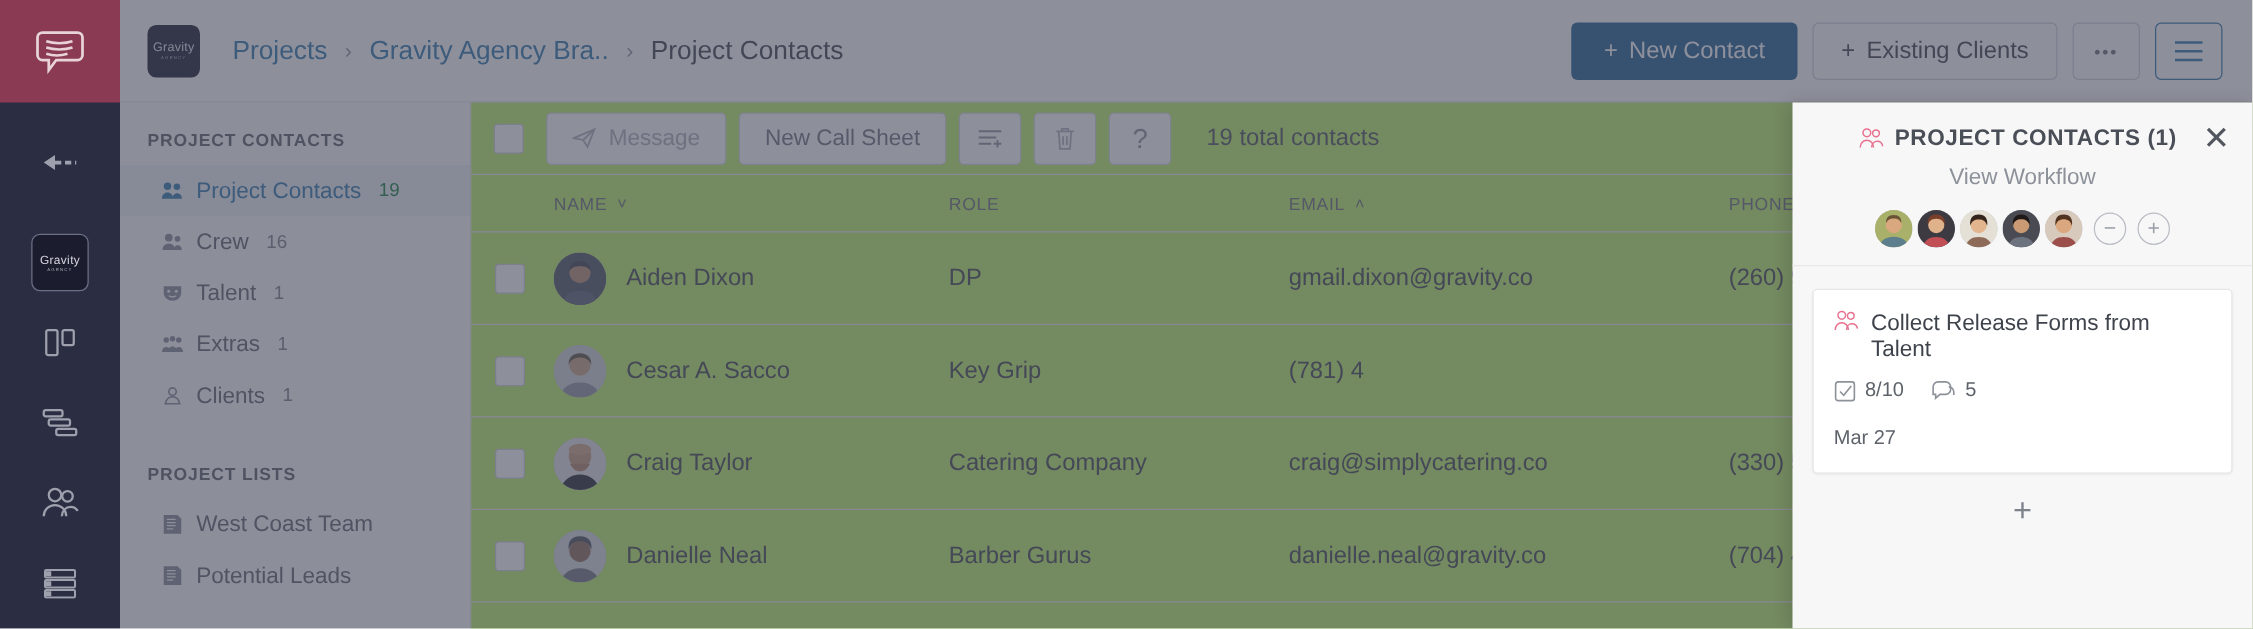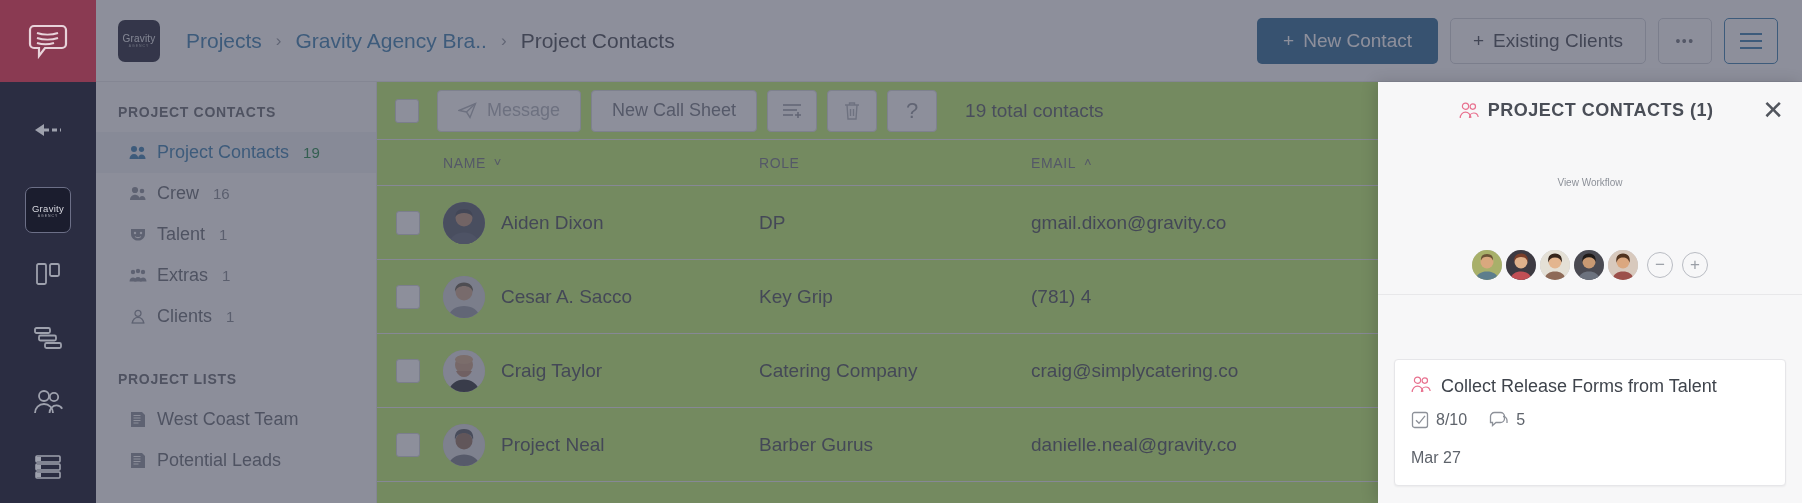--- a/index.html
+++ b/index.html
@@ -182,39 +182,39 @@
   .avatar {
     width: 42px; height: 42px; border-radius: 50%;
     flex: 0 0 42px; background: #b9bcc4; overflow: hidden;
     position: relative;
   }
   .avatar .face { position:absolute; inset:0; }
 
   
   #drawer {
     position: absolute; right: 0; top: 82px;
-    width: 424px; height: 421px;
+    width: 368px; height: 421px;
     background: #f7f7f8;
     z-index: 50;
     box-shadow: -3px 0 14px rgba(0,0,0,.14);
-    display: flex; flex-direction: column; gap: 46px;
+    display: flex; flex-direction: column;
   }
   #drawer-head {
     padding: 18px 16px 0 16px;
     display: flex; align-items: flex-start;
   }
   #drawer-title {
     flex: 1; text-align: center;
     display: flex; align-items: center; justify-content: center; gap: 9px;
     font-size: 18px; font-weight: bold; letter-spacing: .5px; color: #4a4e57;
     padding-left: 18px;
   }
   #drawer-close { cursor: pointer; color: #52565e; font-size: 26px; line-height: 20px; padding: 0 2px; }
   #drawer-sub {
-    text-align: center; font-size: 10px; color: #8d9199;
+    text-align: center; font-size: 18px; color: #8d9199;
     margin-top: 10px; cursor: pointer;
   }
   #avatars {
     display: flex; align-items: center; justify-content: center;
     gap: 4px; margin-top: 16px; padding-bottom: 14px;
     border-bottom: 1px solid #e8e8ea;
   }
   .av-sm { width: 30px; height: 30px; border-radius: 50%; overflow:hidden; position:relative; background:#c3c6cd; }
   .av-act {
     width: 26px; height: 26px; border-radius: 50%;
@@ -582,21 +582,21 @@
         </div>
       <div class="c-name">
         <div class="avatar">
           <svg class="face" viewBox="0 0 42 42">
             <rect width="42" height="42" fill="#d8d9dd"></rect>
               <circle cx="21" cy="17" r="8.5" fill="#8d6a55"></circle>
             <path d="M21 5c7 0 10 4.5 9 11-1.5-5-5-7-9-7s-7.5 2-9 7C11 9.5 14 5 21 5z" fill="#4a4f58"></path>
             <path d="M5 42c2-8 9-11.5 16-11.5S35 34 37 42z" fill="#6f757f"></path>
           </svg>
         </div>
-        <span>Project Neal</span>
+        <span>Danielle Neal</span>
       </div>
       <div class="c-role">Barber Gurus</div>
       <div class="c-email">danielle.neal@gravity.co</div>
       <div class="c-phone">(704) 4</div>
     </div>
   </div>
 
   <div id="dim"></div>
 
   <div id="drawer">

